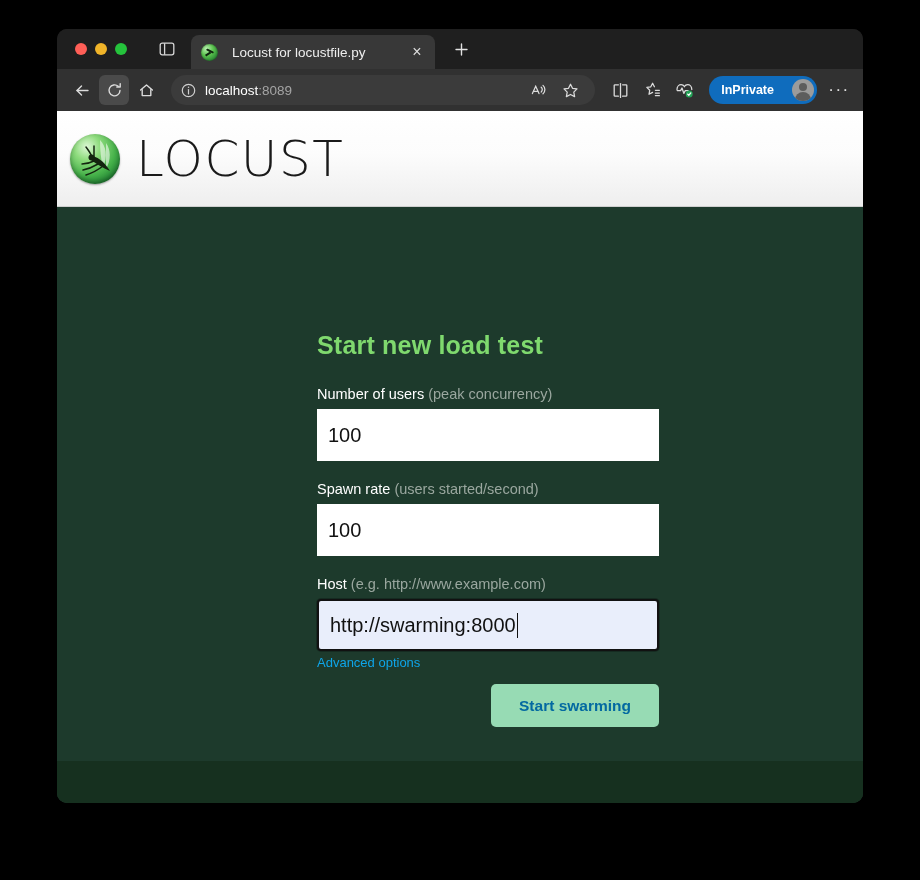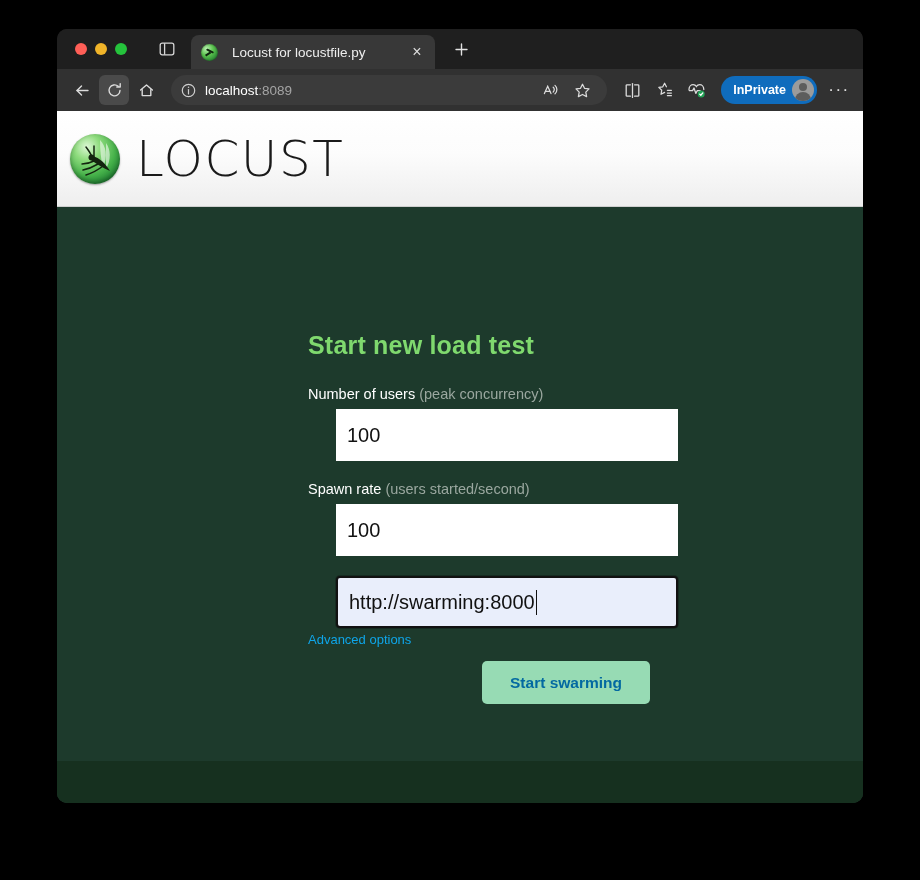--- a/index.html
+++ b/index.html
@@ -172,21 +172,21 @@
     flex: none;
     margin-left: auto;
   }
 
   .inprivate-pill {
     height: 28px;
     background: #0f6cbd;
     border-radius: 14px;
     display: flex;
     align-items: center;
-    gap: 6px;
+    gap: 18px;
     padding: 0 3px 0 12px;
     margin-left: 8px;
     flex: none;
   }
   .inprivate-label {
     color: #ffffff;
     font-size: 12.5px;
     font-weight: bold;
     white-space: nowrap;
   }
@@ -265,21 +265,21 @@
   }
 
   .content-area {
     flex: 1;
     position: relative;
     overflow: hidden;
   }
 
   .form-wrap {
     position: absolute;
-    left: 251px;
+    left: 260px;
     top: 124px;
     width: 342px;
   }
 
   .form-title {
     color: #7fd96e;
     font-size: 25px;
     font-weight: bold;
     margin: 0 0 26px 0;
     letter-spacing: 0.2px;
@@ -301,21 +301,20 @@
     background: #ffffff;
     border: none;
     outline: none;
     font-size: 20px;
     color: #111111;
     padding: 8px 11px;
     font-family: "Liberation Sans", sans-serif;
     display: flex;
     align-items: center;
     margin-bottom: 20px;
-    margin-left: 28px;
   }
 
   .text-input.focused {
     background: #e9eefb;
     border: 2px solid #111111;
     border-radius: 4px;
     height: 52px;
     margin-bottom: 2px;
     box-shadow: 0 0 0 1px rgba(0,0,0,0.25);
   }
@@ -511,20 +510,21 @@
             <span>100</span>
           </div>
 
         
         <div class="field-label"><span>Spawn rate</span> <span class="hint">(users started/second)</span></div>
         <div class="text-input">
             <span>100</span>
           </div>
 
         
+        <div class="field-label"><span>Host</span> <span class="hint">(e.g. http://www.example.com)</span></div>
         <div class="text-input focused">
             <span>http://swarming:8000</span>
             <span class="caret"></span>
           </div>
 
         <a class="advanced-link" href="#">Advanced options</a>
 
         <div class="btn-row">
           <button class="start-button">Start swarming</button>
         </div>

